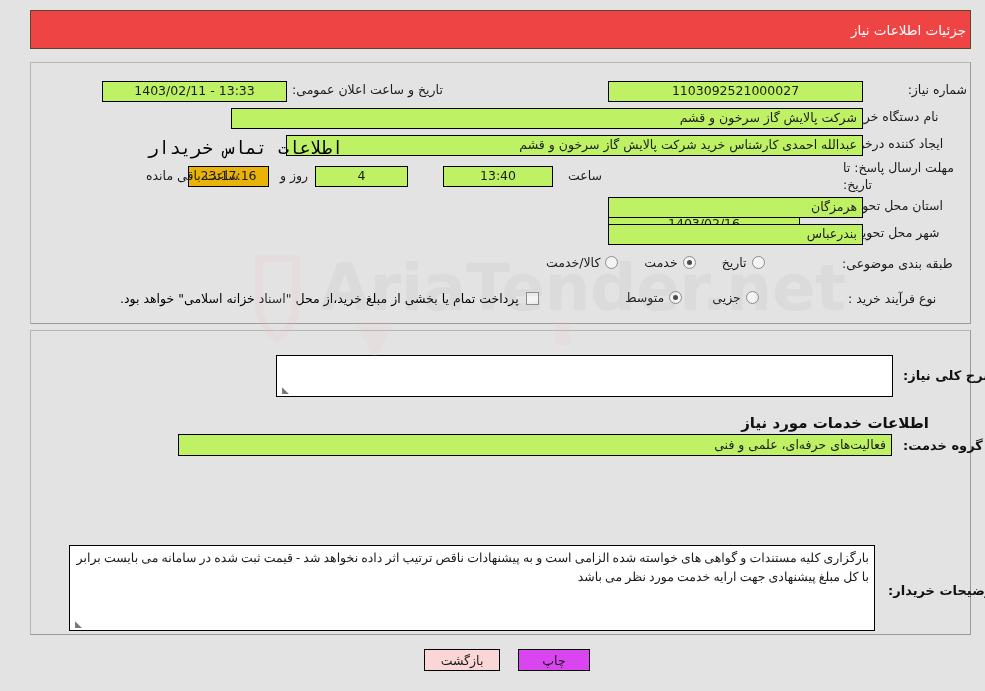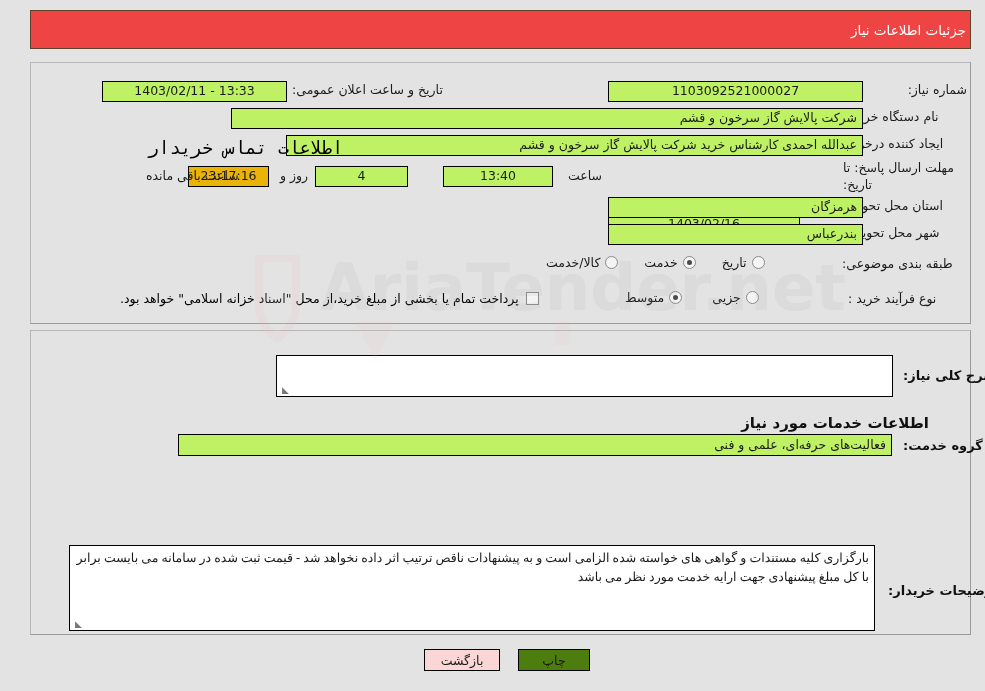--- a/index.html
+++ b/index.html
@@ -197,21 +197,21 @@
     position: absolute;
     height: 22px;
     border: 1px solid #000000;
     font-size: 12.5px;
     display: flex;
     align-items: center;
     justify-content: center;
     cursor: pointer;
     color: #1b1b1b;
   }
-  #btn-print  { background: #4d7c0f; left: 518px; top: 649px; width: 72px; }
+  #btn-print  { background: #d946ef; left: 518px; top: 649px; width: 72px; }
   #btn-back   { background: #fbd6d6; left: 424px; top: 649px; width: 76px; }
 </style>
 </head>
 <body>
 
 <svg class="watermark" viewBox="0 0 985 691">
   <g opacity="0.30">
     <path d="M255 255 L300 255 L300 300 Q300 330 277 343 Q255 330 255 300 Z" fill="#e8b9bd"></path>
     <path d="M263 262 L292 262 L292 300 Q292 323 277 333 Q263 323 263 300 Z" fill="#e3e3e3"></path>
   </g>

